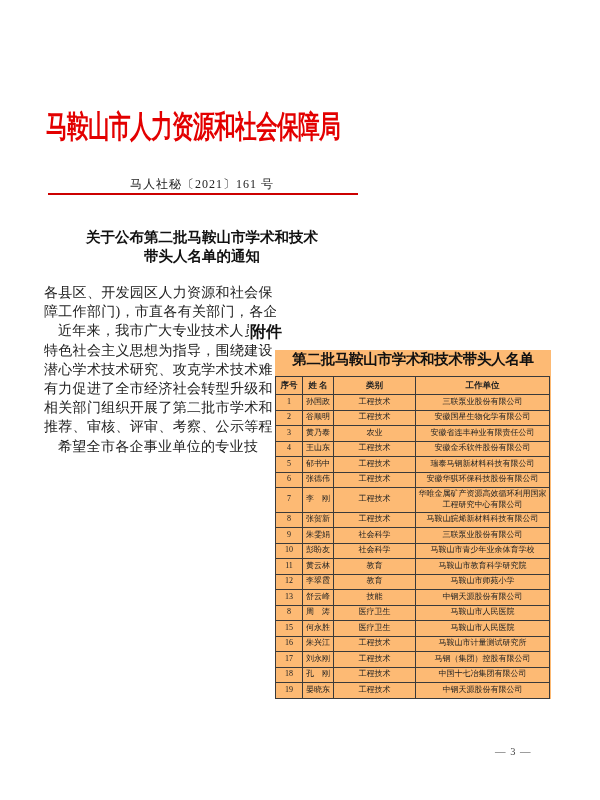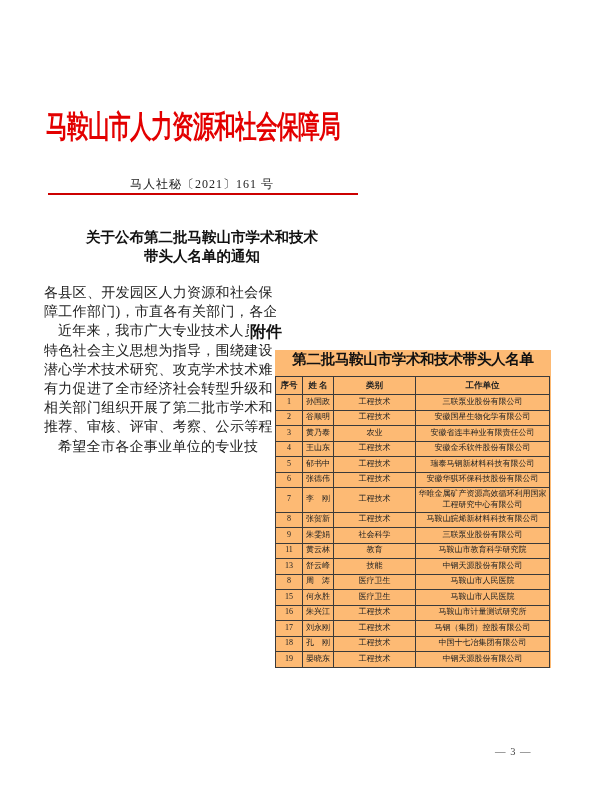--- a/index.html
+++ b/index.html
@@ -156,26 +156,38 @@
             <td>工程技术</td>
             <td>马鞍山皖烯新材料科技有限公司</td>
           </tr>
           <tr>
             <td>9</td>
             <td>朱雯娟</td>
             <td>社会科学</td>
             <td>三联泵业股份有限公司</td>
           </tr>
           <tr>
+            <td>10</td>
+            <td>彭盼友</td>
+            <td>社会科学</td>
+            <td>马鞍山市青少年业余体育学校</td>
+          </tr>
+          <tr>
             <td>11</td>
             <td>黄云林</td>
             <td>教育</td>
             <td>马鞍山市教育科学研究院</td>
           </tr>
           <tr>
+            <td>12</td>
+            <td>李翠霞</td>
+            <td>教育</td>
+            <td>马鞍山市师苑小学</td>
+          </tr>
+          <tr>
             <td>13</td>
             <td>舒云峰</td>
             <td>技能</td>
             <td>中钢天源股份有限公司</td>
           </tr>
           <tr>
             <td>8</td>
             <td>周　涛</td>
             <td>医疗卫生</td>
             <td>马鞍山市人民医院</td>

